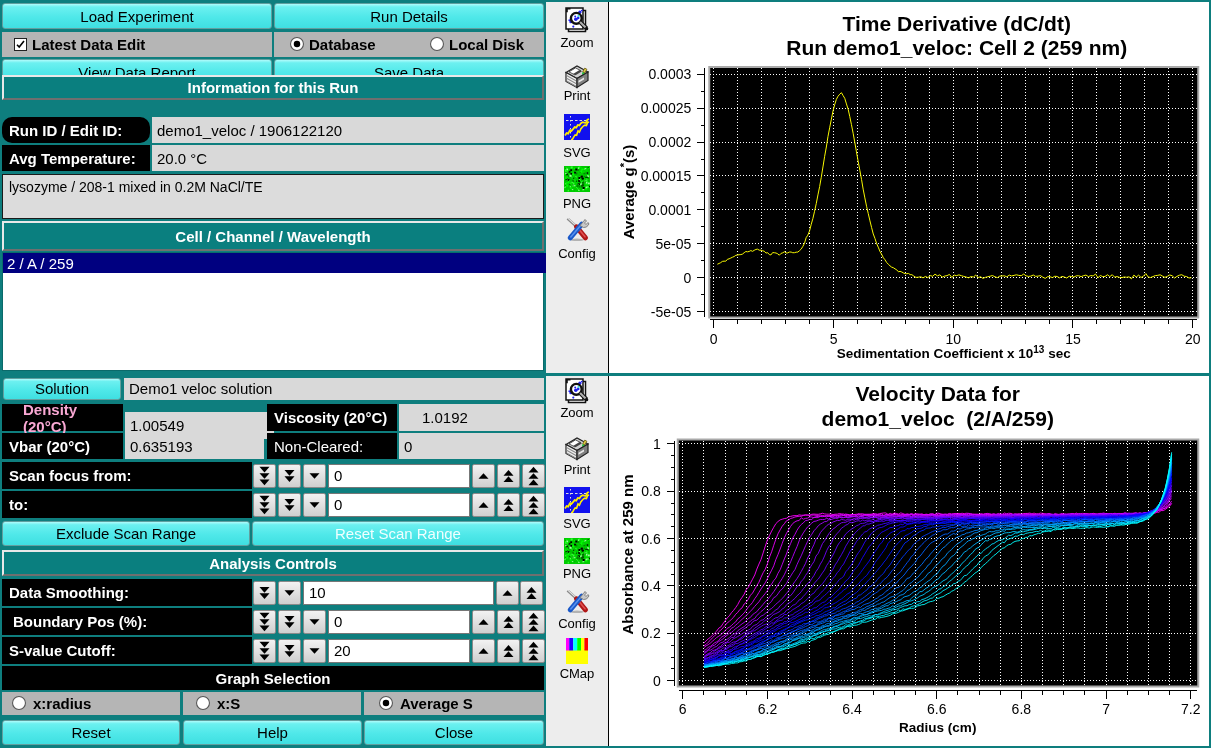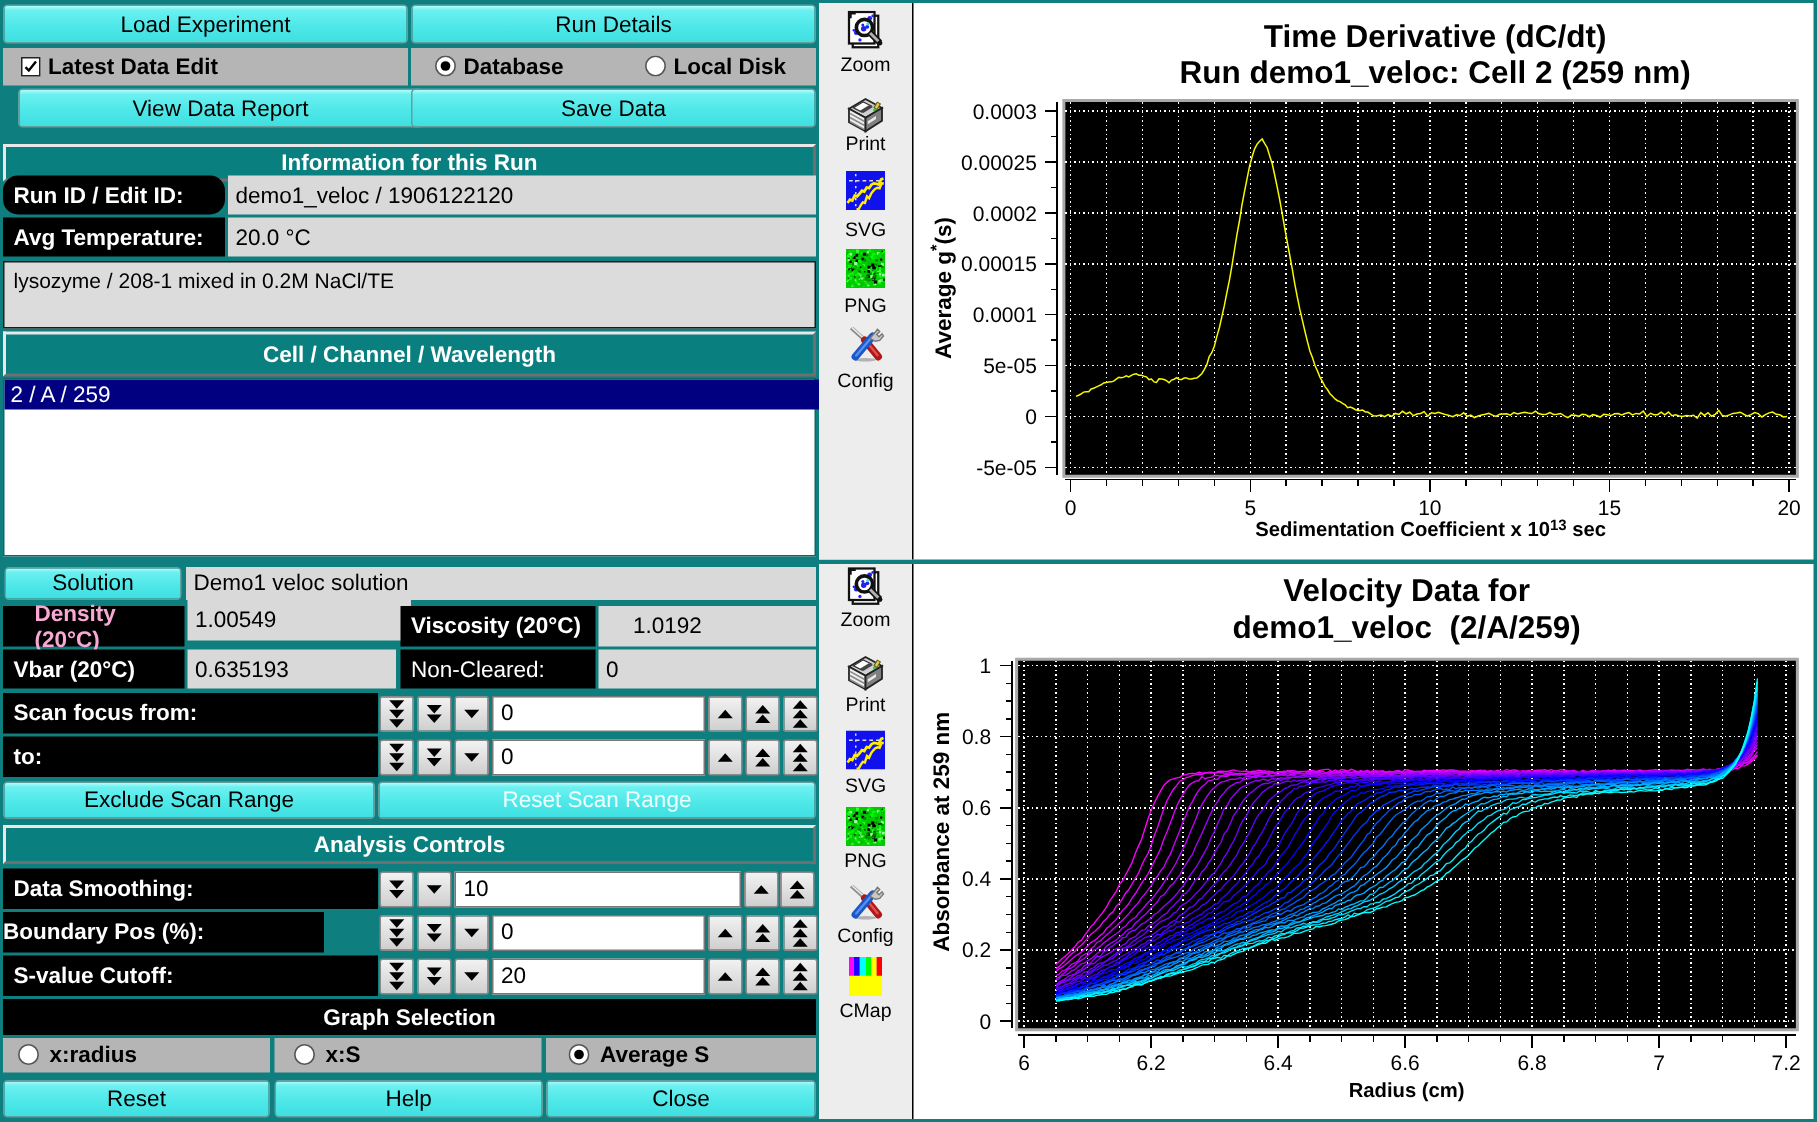--- a/index.html
+++ b/index.html
@@ -15,35 +15,35 @@
 <div style="position:absolute;left:32px;top:32px;height:25px;display:flex;align-items:center;font-weight:bold;font-size:15px;">Latest Data Edit</div>
 <div style="position:absolute;left:290.0px;top:37.0px;width:14px;height:14px;"><svg width="14" height="14" viewBox="0 0 13 13">
       <circle cx="6.5" cy="6.5" r="6" fill="#fff" stroke="#555" stroke-width="1"></circle>
       <circle cx="6.5" cy="6.5" r="3" fill="#000"></circle>
     </svg></div>
 <div style="position:absolute;left:309px;top:32px;height:25px;display:flex;align-items:center;font-weight:bold;font-size:15px;">Database</div>
 <div style="position:absolute;left:430.0px;top:37.0px;width:14px;height:14px;"><svg width="14" height="14" viewBox="0 0 13 13">
       <circle cx="6.5" cy="6.5" r="6" fill="#fff" stroke="#555" stroke-width="1"></circle>
     </svg></div>
 <div style="position:absolute;left:449px;top:32px;height:25px;display:flex;align-items:center;font-weight:bold;font-size:15px;">Local Disk</div>
-<div style="position:absolute;left:12px;top:59.0px;width:270.0px;height:26.0px;background:linear-gradient(180deg,#b0fbfb 0%,#6cf0f0 12%,#4fe8e9 55%,#3fdfe1 100%);border:1px solid #629f9f;border-radius:3px;box-sizing:border-box;display:flex;align-items:center;justify-content:center;font-size:15px;color:#000;">View Data Report</div>
+<div style="position:absolute;left:2.0px;top:59.0px;width:270.0px;height:26.0px;background:linear-gradient(180deg,#b0fbfb 0%,#6cf0f0 12%,#4fe8e9 55%,#3fdfe1 100%);border:1px solid #629f9f;border-radius:3px;box-sizing:border-box;display:flex;align-items:center;justify-content:center;font-size:15px;color:#000;">View Data Report</div>
 <div style="position:absolute;left:274.0px;top:59.0px;width:270.0px;height:26.0px;background:linear-gradient(180deg,#b0fbfb 0%,#6cf0f0 12%,#4fe8e9 55%,#3fdfe1 100%);border:1px solid #629f9f;border-radius:3px;box-sizing:border-box;display:flex;align-items:center;justify-content:center;font-size:15px;color:#000;">Save Data</div>
-<div style="position:absolute;left:2.0px;top:96px;width:542.0px;height:25.0px;background:#0a7f7f;border-style:solid;border-width:2px;border-color:#e8e8e8 #6f6f6f #6f6f6f #e8e8e8;color:#fff;font-weight:bold;font-size:15px;display:flex;align-items:center;justify-content:center;box-sizing:border-box;">Information for this Run</div>
+<div style="position:absolute;left:2.0px;top:75px;width:542.0px;height:25.0px;background:#0a7f7f;border-style:solid;border-width:2px;border-color:#e8e8e8 #6f6f6f #6f6f6f #e8e8e8;color:#fff;font-weight:bold;font-size:15px;display:flex;align-items:center;justify-content:center;box-sizing:border-box;">Information for this Run</div>
 <div style="position:absolute;left:2.0px;top:117.0px;width:148.0px;height:26.0px;background:#000;color:#fff;font-weight:bold;font-size:15px;display:flex;align-items:center;padding-left:7px;box-sizing:border-box;border-radius:10px;">Run ID / Edit ID:</div>
 <div style="position:absolute;left:152.0px;top:117.0px;width:392.0px;height:26.0px;background:#d9d9d9;color:#000;font-size:15px;display:flex;align-items:center;padding-left:5px;box-sizing:border-box;">demo1_veloc / 1906122120</div>
 <div style="position:absolute;left:2.0px;top:145.0px;width:148.0px;height:26.0px;background:#000;color:#fff;font-weight:bold;font-size:15px;display:flex;align-items:center;padding-left:7px;box-sizing:border-box;">Avg Temperature:</div>
 <div style="position:absolute;left:152.0px;top:145.0px;width:392.0px;height:26.0px;background:#d9d9d9;color:#000;font-size:15px;display:flex;align-items:center;padding-left:5px;box-sizing:border-box;">20.0 °C</div>
 <div style="position:absolute;left:2px;top:174px;width:542px;height:45px;background:#dcdcdc;border:1px solid #1a1a1a;box-sizing:border-box;font-size:14px;padding:4px 6px;">lysozyme / 208-1 mixed in 0.2M NaCl/TE</div>
 <div style="position:absolute;left:2.0px;top:221.0px;width:542.0px;height:30.0px;background:#0a7f7f;border-style:solid;border-width:2px;border-color:#e8e8e8 #6f6f6f #6f6f6f #e8e8e8;color:#fff;font-weight:bold;font-size:15px;display:flex;align-items:center;justify-content:center;box-sizing:border-box;">Cell / Channel / Wavelength</div>
 <div style="position:absolute;left:2px;top:252px;width:542px;height:119px;background:#fff;border:1px solid #0a6a6a;box-sizing:border-box;"></div>
 <div style="position:absolute;left:3px;top:253px;width:572px;height:20px;background:#000080;color:#fff;font-size:15px;display:flex;align-items:center;padding-left:4px;box-sizing:border-box;">2 / A / 259</div>
 <div style="position:absolute;left:3.0px;top:377.5px;width:118.0px;height:22.0px;background:linear-gradient(180deg,#b0fbfb 0%,#6cf0f0 12%,#4fe8e9 55%,#3fdfe1 100%);border:1px solid #629f9f;border-radius:3px;box-sizing:border-box;display:flex;align-items:center;justify-content:center;font-size:15px;color:#000;">Solution</div>
 <div style="position:absolute;left:124.0px;top:377.5px;width:420.0px;height:22.0px;background:#d9d9d9;color:#000;font-size:15px;display:flex;align-items:center;padding-left:5px;box-sizing:border-box;">Demo1 veloc solution</div>
 <div style="position:absolute;left:2.0px;top:404.0px;width:121.0px;height:27.0px;background:#000;color:#f9a8d4;font-weight:bold;font-size:15px;display:flex;align-items:center;padding-left:21px;box-sizing:border-box;">Density (20°C)</div>
-<div style="position:absolute;left:125.0px;top:400px;width:149px;height:27.0px;background:#d9d9d9;color:#000;font-size:15px;display:flex;align-items:center;padding-left:5px;box-sizing:border-box;">1.00549</div>
+<div style="position:absolute;left:125.0px;top:412px;width:149px;height:27.0px;background:#d9d9d9;color:#000;font-size:15px;display:flex;align-items:center;padding-left:5px;box-sizing:border-box;">1.00549</div>
 <div style="position:absolute;left:267.0px;top:404.0px;width:130.0px;height:27.0px;background:#000;color:#fff;font-weight:bold;font-size:15px;display:flex;align-items:center;padding-left:7px;box-sizing:border-box;">Viscosity (20°C)</div>
 <div style="position:absolute;left:399.0px;top:404.0px;width:145.0px;height:27.0px;background:#d9d9d9;color:#000;font-size:15px;display:flex;align-items:center;padding-left:23px;box-sizing:border-box;">1.0192</div>
 <div style="position:absolute;left:2.0px;top:433.0px;width:121.0px;height:26.0px;background:#000;color:#fff;font-weight:bold;font-size:15px;display:flex;align-items:center;padding-left:7px;box-sizing:border-box;">Vbar (20°C)</div>
 <div style="position:absolute;left:125.0px;top:433.0px;width:139.0px;height:26.0px;background:#d9d9d9;color:#000;font-size:15px;display:flex;align-items:center;padding-left:5px;box-sizing:border-box;">0.635193</div>
 <div style="position:absolute;left:267.0px;top:433.0px;width:130.0px;height:26.0px;background:#000;color:#fff;font-weight:normal;font-size:15px;display:flex;align-items:center;padding-left:7px;box-sizing:border-box;">Non-Cleared:</div>
 <div style="position:absolute;left:399.0px;top:433.0px;width:145.0px;height:26.0px;background:#d9d9d9;color:#000;font-size:15px;display:flex;align-items:center;padding-left:5px;box-sizing:border-box;">0</div>
 <div style="position:absolute;left:2.0px;top:462.0px;width:250.0px;height:27.0px;background:#000;color:#fff;font-weight:bold;font-size:15px;display:flex;align-items:center;padding-left:7px;box-sizing:border-box;">Scan focus from:</div>
 <div style="position:absolute;left:253.0px;top:463.5px;width:23px;height:24px;background:linear-gradient(180deg,#f2f2f2,#cfcfcf);border:1px solid #8a8a8a;border-radius:2px;box-sizing:border-box;display:flex;align-items:center;justify-content:center;">
     <svg width="23" height="24" viewBox="0 0 23 24">
       <polygon points="6.0,1.9 17.0,1.9 11.5,8.1" fill="#000"></polygon>
@@ -139,21 +139,21 @@
     <svg width="23" height="24" viewBox="0 0 23 24">
       <polygon points="11.5,8.9 6.0,15.1 17.0,15.1" fill="#000"></polygon>
     </svg>
   </div>
 <div style="position:absolute;left:520.0px;top:580.5px;width:23px;height:24px;background:linear-gradient(180deg,#f2f2f2,#cfcfcf);border:1px solid #8a8a8a;border-radius:2px;box-sizing:border-box;display:flex;align-items:center;justify-content:center;">
     <svg width="23" height="24" viewBox="0 0 23 24">
       <polygon points="11.5,5.4 6.0,11.6 17.0,11.6" fill="#000"></polygon>
       <polygon points="11.5,12.4 6.0,18.6 17.0,18.6" fill="#000"></polygon>
     </svg>
   </div>
-<div style="position:absolute;left:2.0px;top:608.0px;width:214px;height:27.0px;background:#000;color:#fff;font-weight:bold;font-size:15px;display:flex;align-items:center;padding-left:0;box-sizing:border-box;">Boundary Pos (%):</div>
+<div style="position:absolute;left:2.0px;top:608.0px;width:250.0px;height:27.0px;background:#000;color:#fff;font-weight:bold;font-size:15px;display:flex;align-items:center;padding-left:11px;box-sizing:border-box;">Boundary Pos (%):</div>
 <div style="position:absolute;left:253.0px;top:609.5px;width:23px;height:24px;background:linear-gradient(180deg,#f2f2f2,#cfcfcf);border:1px solid #8a8a8a;border-radius:2px;box-sizing:border-box;display:flex;align-items:center;justify-content:center;">
     <svg width="23" height="24" viewBox="0 0 23 24">
       <polygon points="6.0,1.9 17.0,1.9 11.5,8.1" fill="#000"></polygon>
       <polygon points="6.0,8.9 17.0,8.9 11.5,15.1" fill="#000"></polygon>
       <polygon points="6.0,15.9 17.0,15.9 11.5,22.1" fill="#000"></polygon>
     </svg>
   </div>
 <div style="position:absolute;left:278.0px;top:609.5px;width:23px;height:24px;background:linear-gradient(180deg,#f2f2f2,#cfcfcf);border:1px solid #8a8a8a;border-radius:2px;box-sizing:border-box;display:flex;align-items:center;justify-content:center;">
     <svg width="23" height="24" viewBox="0 0 23 24">
       <polygon points="6.0,5.4 17.0,5.4 11.5,11.6" fill="#000"></polygon>

